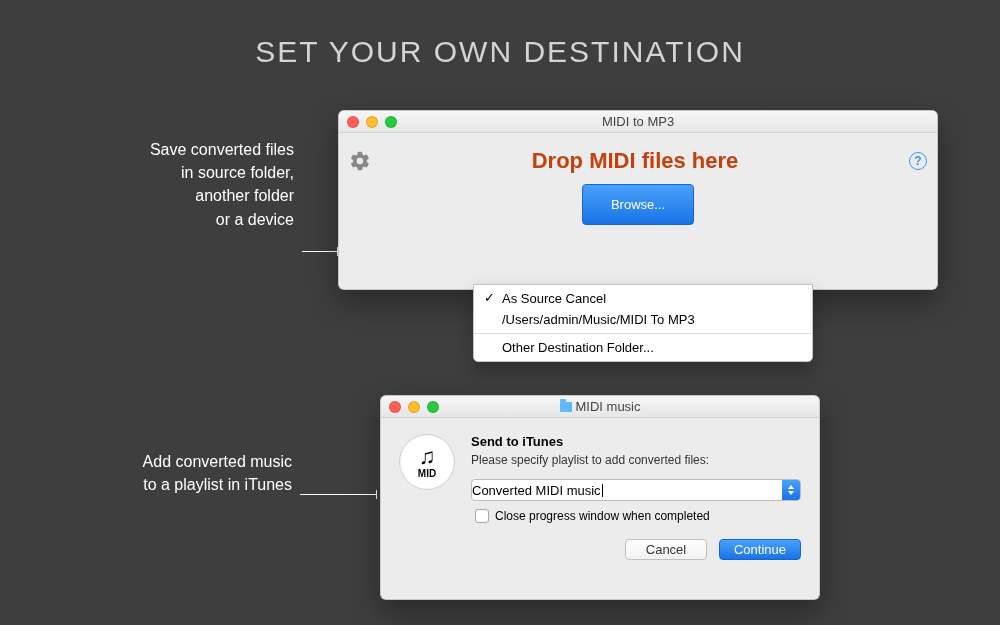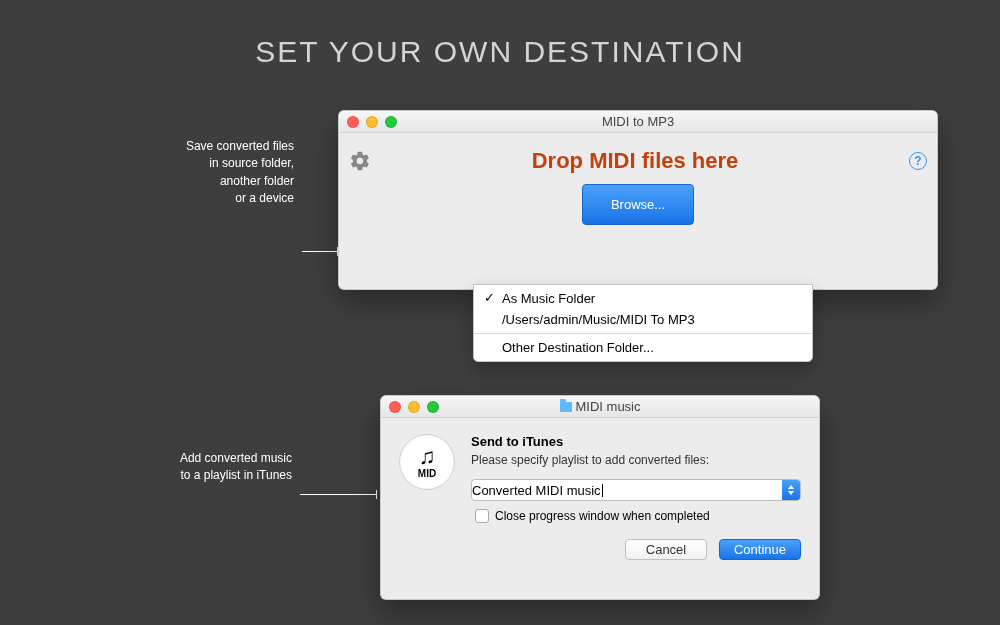--- a/index.html
+++ b/index.html
@@ -21,21 +21,21 @@
       font-size: 30px;
       font-weight: 300;
       letter-spacing: 2px;
       padding-top: 35px;
     }
 
     
     .callout {
       position: absolute;
       color: #fff;
-      font-size: 12px;
+      font-size: 16px;
       font-weight: 300;
       text-align: right;
       line-height: 1.45;
     }
     .callout-1 { top: 138px; left: 60px; width: 234px; }
     .callout-2 { top: 450px; left: 58px; width: 234px; }
     .callout-line {
       position: absolute;
       height: 1px;
       background: #ffffff;
@@ -376,21 +376,21 @@
     <div class="help-icon">?</div>
   </div>
 
   <div class="browse-row">
     <button class="btn-primary">Browse...</button>
   </div>
 
 </div>
 
 <div class="dropdown">
-  <div class="item check">As Music Folder</div>
+  <div class="item check">As Source Cancel</div>
   <div class="item">/Users/admin/Music/MIDI To MP3</div>
   <div class="sep"></div>
   <div class="item">Other Destination Folder...</div>
 </div>
 
 <div class="mac-window win-2">
   <div class="titlebar">
     <div class="traffic-lights">
       <div class="tl red"></div>
       <div class="tl yellow"></div>

